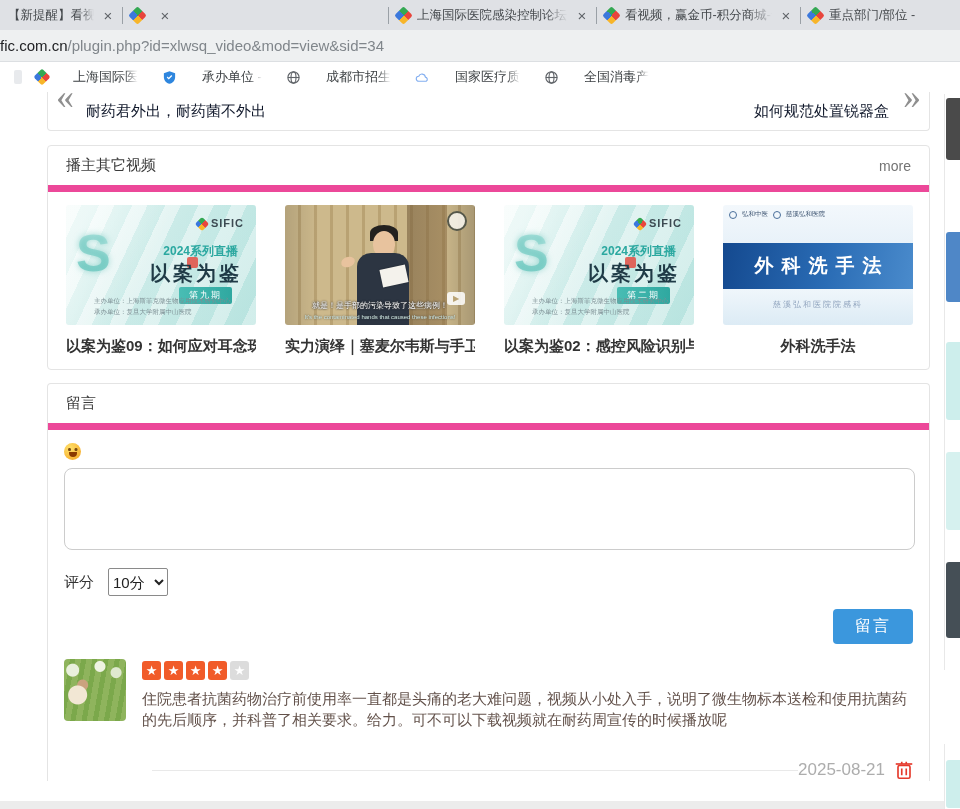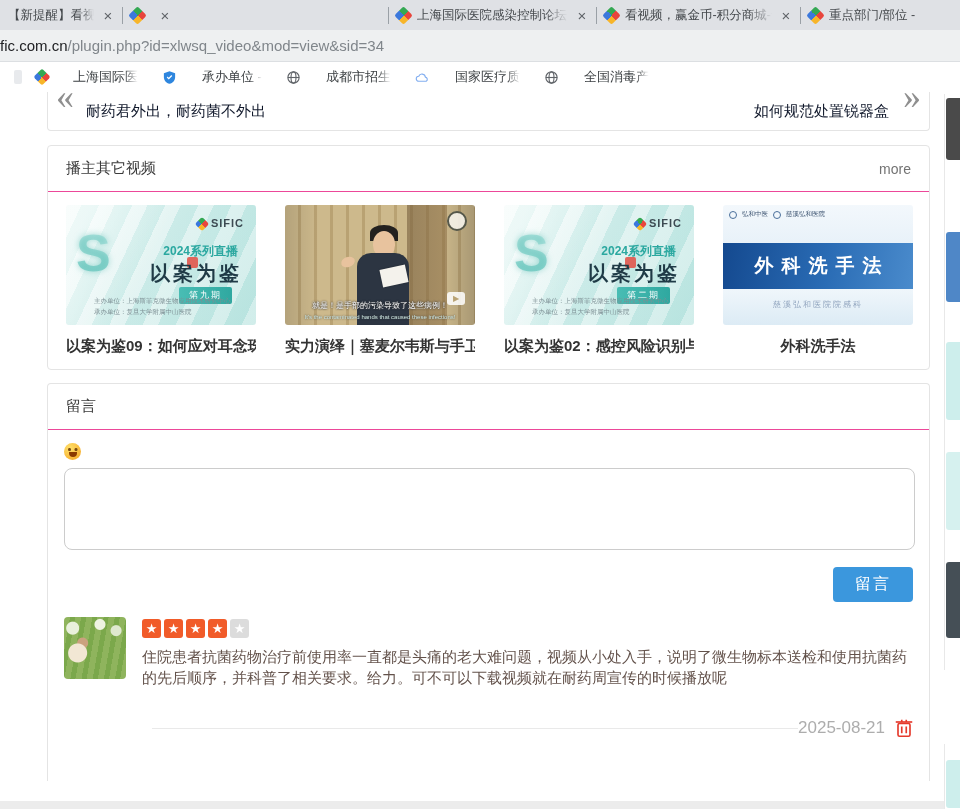--- a/index.html
+++ b/index.html
@@ -45,21 +45,21 @@
     border-radius:0 0 4px 4px; }
   .quote { position:absolute; font-family:"Liberation Serif","DejaVu Serif",serif;
     font-size:36px; color:#8f8f8f; top:-14px; line-height:1; }
   .quote.l { left:8px; } .quote.r { right:8px; }
   .pager-link { position:absolute; top:10px; font-size:15px; color:#0f172a; cursor:pointer; white-space:nowrap; }
   .pager-link.prev { left:38px; } .pager-link.next { right:40px; }
 
   
   .videos { left:47px; top:53px; width:883px; height:225px; }
   .card-head { height:46px; display:flex; align-items:center; justify-content:space-between;
-    padding:0 18px; border-bottom:1px solid #ec4899; }
+    padding:0 18px; border-bottom:7px solid #ec4899; }
   .card-title { font-size:15px; color:#3a3a3a; }
   .more-link { font-size:14px; color:#737373; cursor:pointer; }
   .video-row { display:flex; gap:29px; padding:13px 18px 0; }
   .vcell { flex:0 0 190px; width:190px; cursor:pointer; }
   .thumb { width:190px; height:120px; border-radius:3px; position:relative; overflow:hidden; }
   .vtitle { margin-top:12px; font-size:15px; font-weight:bold; color:#333; text-align:center;
     white-space:nowrap; overflow:hidden; }
 
   
   .t-sific { background:
@@ -323,20 +323,24 @@
     </div>
   </div>
 
   <div class="card comments">
     <div class="card-head">
       <span class="card-title">留言</span>
     </div>
     <div class="c-body">
       <span class="emoji-face"></span>
       <textarea class="c-textarea" style=""></textarea>
+      <div class="rating-row">
+        <span class="rating-label">评分</span>
+        <select class="rating-select" id="rating-select"><option>10分</option></select>
+      </div>
       <div class="submit-row">
         <button class="submit-btn" id="submit-btn" style="background: rgb(59, 151, 221);">留言</button>
       </div>
       <div class="comment-item">
         <div class="avatar"></div>
         <div class="comment-main">
           <div class="stars" id="stars">
               <span class="star" style="background: rgb(241, 91, 41);">★</span>
               <span class="star" style="background: rgb(241, 91, 41);">★</span>
               <span class="star" style="background: rgb(241, 91, 41);">★</span>

